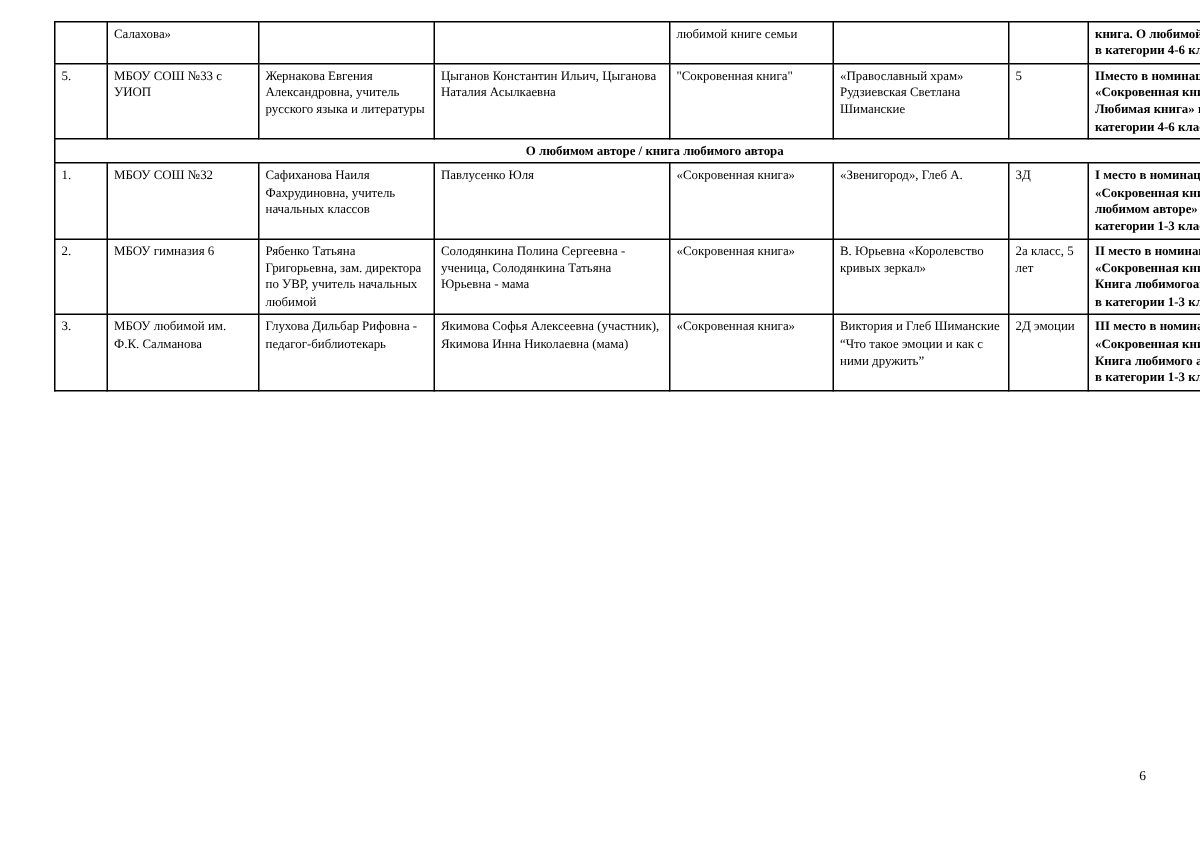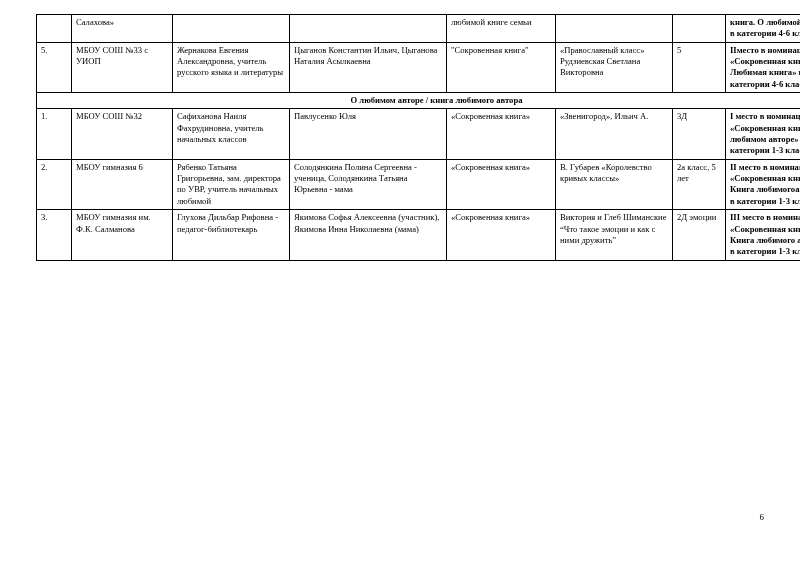--- a/index.html
+++ b/index.html
@@ -77,54 +77,54 @@
         <td class="c6"></td>
         <td class="c7 bold">книга. О любимой книге» в категории 4-6 классы</td>
       </tr>
 
       <tr>
         <td class="c0">5.</td>
         <td class="c1">МБОУ СОШ №33 с УИОП</td>
         <td class="c2">Жернакова Евгения Александровна, учитель русского языка и литературы</td>
         <td class="c3">Цыганов Константин Ильич, Цыганова Наталия Асылкаевна</td>
         <td class="c4">"Сокровенная книга"</td>
-        <td class="c5">«Православный класс» Рудзиевская Светлана Викторовна</td>
+        <td class="c5">«Православный храм» Рудзиевская Светлана Шиманские</td>
         <td class="c6">5</td>
         <td class="c7 bold">IIместо в номинации «Сокровенная книга. Любимая книга» в категории 4-6 классы</td>
       </tr>
 
       <tr class="section-row">
         <td colspan="8">О любимом авторе / книга любимого автора</td>
       </tr>
 
       <tr>
         <td class="c0">1.</td>
         <td class="c1">МБОУ СОШ №32</td>
         <td class="c2">Сафиханова Наиля Фахрудиновна, учитель начальных классов</td>
         <td class="c3">Павлусенко Юля</td>
         <td class="c4">«Сокровенная книга»</td>
-        <td class="c5">«Звенигород», Ильич А.</td>
+        <td class="c5">«Звенигород», Глеб А.</td>
         <td class="c6">3Д</td>
         <td class="c7 bold">I место в номинации «Сокровенная книга. О любимом авторе» в категории 1-3 классы</td>
       </tr>
 
       <tr>
         <td class="c0">2.</td>
         <td class="c1">МБОУ гимназия 6</td>
         <td class="c2">Рябенко Татьяна Григорьевна, зам. директора по УВР, учитель начальных любимой</td>
         <td class="c3">Солодянкина Полина Сергеевна - ученица, Солодянкина Татьяна Юрьевна - мама</td>
         <td class="c4">«Сокровенная книга»</td>
-        <td class="c5">В. Губарев «Королевство кривых классы»</td>
+        <td class="c5">В. Юрьевна «Королевство кривых зеркал»</td>
         <td class="c6">2а класс, 5 лет</td>
         <td class="c7 bold">II место в номинации «Сокровенная книга. Книга любимогоавтора» в категории 1-3 классы</td>
       </tr>
 
       <tr>
         <td class="c0">3.</td>
-        <td class="c1">МБОУ гимназия им. Ф.К. Салманова</td>
+        <td class="c1">МБОУ любимой им. Ф.К. Салманова</td>
         <td class="c2">Глухова Дильбар Рифовна - педагог-библиотекарь</td>
         <td class="c3">Якимова Софья Алексеевна (участник), Якимова Инна Николаевна (мама)</td>
         <td class="c4">«Сокровенная книга»</td>
         <td class="c5">Виктория и Глеб Шиманские “Что такое эмоции и как с ними дружить”</td>
         <td class="c6">2Д эмоции</td>
         <td class="c7 bold">III место в номинации «Сокровенная книга. Книга любимого автора» в категории 1-3 классы</td>
       </tr>
 
     </tbody>
   </table>

